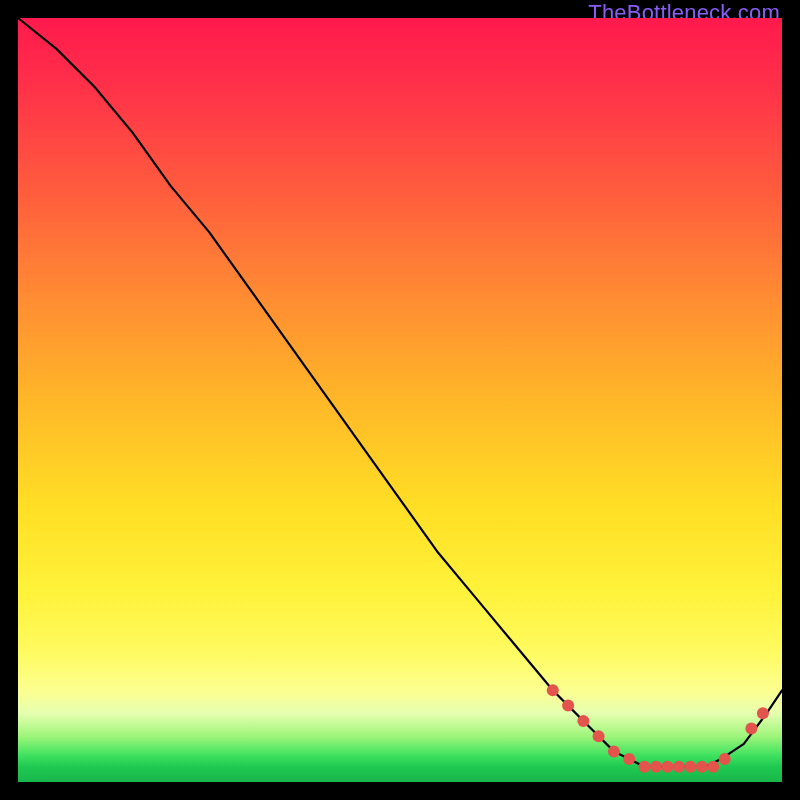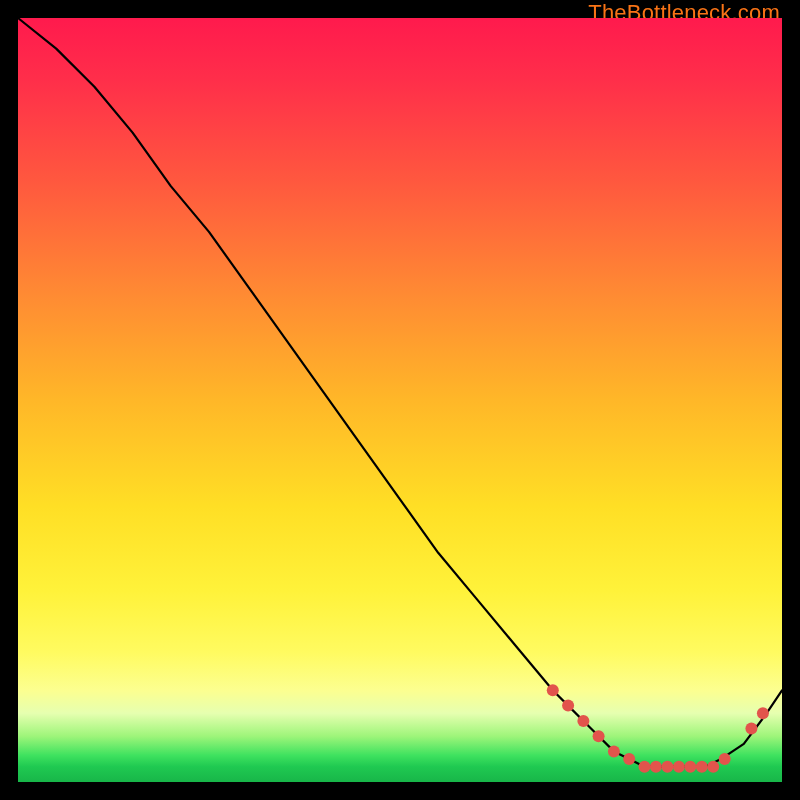--- a/index.html
+++ b/index.html
@@ -39,21 +39,21 @@
       #9ef57a 94%,
       #3fe25f 96.5%,
       #1fc951 98%,
       #18b649 100%
     );
   }
   .watermark {
     position: absolute;
     top: 0px;
     right: 20px;
-    color: #f97316;
+    color: #8b5cf6;
     font-size: 22px;
     letter-spacing: 0.2px;
     user-select: none;
   }
   svg.curve {
     position: absolute;
     left: 0;
     top: 0;
     width: 764px;
     height: 764px;

